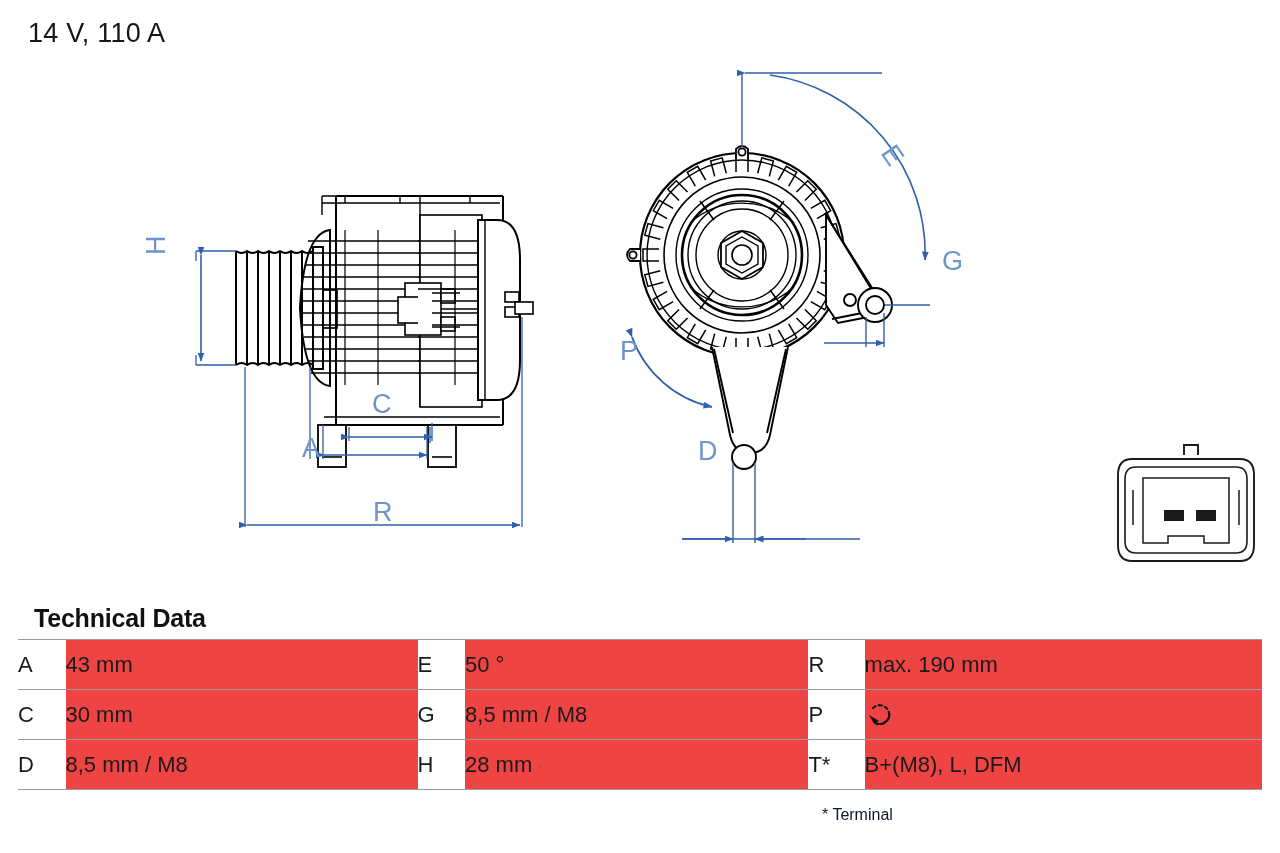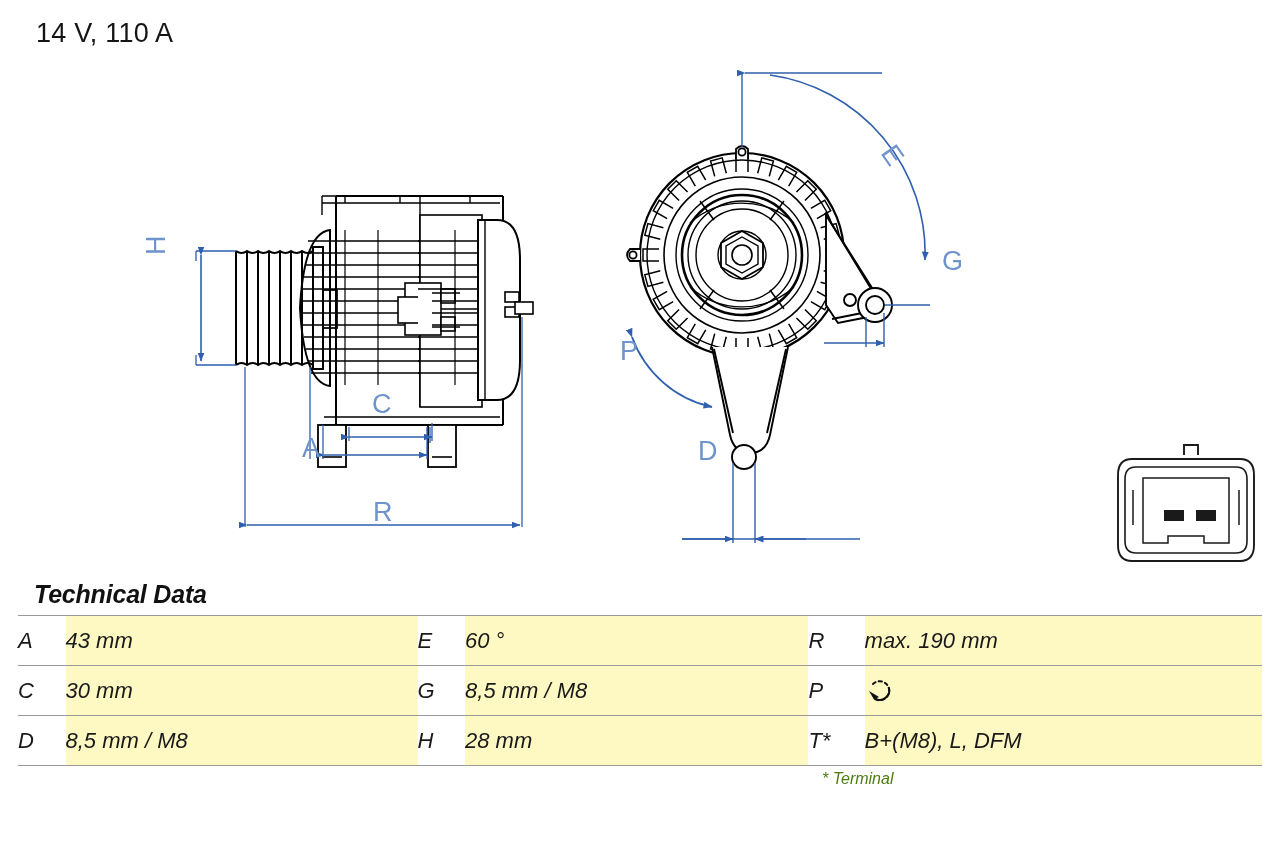--- a/index.html
+++ b/index.html
@@ -12,21 +12,21 @@
     height: 853px;
     font-family: "Liberation Sans", sans-serif;
     color: #1a1a1a;
     position: relative;
     overflow: hidden;
   }
 
   
   #page-title {
     position: absolute;
-    left: 36px;
+    left: 28px;
     top: 18px;
     font-size: 27px;
     font-weight: 400;
     letter-spacing: 0.2px;
     color: #151515;
   }
 
   
   #drawing-area {
     position: absolute;
@@ -34,23 +34,22 @@
     top: 55px;
     width: 1280px;
     height: 510px;
   }
   #drawing-svg { display: block; }
 
   
   #tech-section {
     position: absolute;
     left: 0;
-    top: 580px;
+    top: 604px;
     width: 1280px;
-    font-style: italic;
   }
   #tech-heading {
     margin: 0 0 6px 34px;
     font-size: 25px;
     font-weight: bold;
     color: #111111;
     letter-spacing: -0.2px;
   }
   #tech-table {
     margin: 0 auto;
@@ -68,42 +67,42 @@
     vertical-align: middle;
     padding: 0;
   }
   td.lbl {
     background: #ffffff;
     text-align: left;
     padding-left: 11px;
     width: 44px;
   }
   td.val {
-    background: #fef9c3;
+    background: #ef4444;
     text-align: left;
     padding-left: 14px;
   }
   td.val-a { width: 326px; }
   td.val-b { width: 318px; }
   td.val-c { width: 368px; }
   td.lbl-t { width: 52px; }
 
   
   .rot-icon {
     display: inline-block;
     width: 32px;
     height: 30px;
     vertical-align: middle;
   }
 
   #footnote {
-    margin: 4px 0 0 0;
+    margin: 16px 0 0 0;
     padding-left: 822px;
     font-size: 16px;
-    color: #4d7c0f;
+    color: #0f172a;
   }
 
   
   .nosel { user-select: none; }
 </style>
 </head>
 <body>
 
 <div id="page-title" class="nosel">14 V, 110 A</div>
 
@@ -410,21 +409,21 @@
 <div id="tech-section">
 
   <h2 id="tech-heading" class="nosel">Technical Data</h2>
 
   <table id="tech-table">
     <tbody>
       <tr>
         <td class="lbl">A</td>
         <td class="val val-a">43 mm</td>
         <td class="lbl">E</td>
-        <td class="val val-b">60 °</td>
+        <td class="val val-b">50 °</td>
         <td class="lbl lbl-t">R</td>
         <td class="val val-c">max. 190 mm</td>
       </tr>
 
       <tr>
         <td class="lbl">C</td>
         <td class="val val-a">30 mm</td>
         <td class="lbl">G</td>
         <td class="val val-b">8,5 mm / M8</td>
         <td class="lbl lbl-t">P</td>

